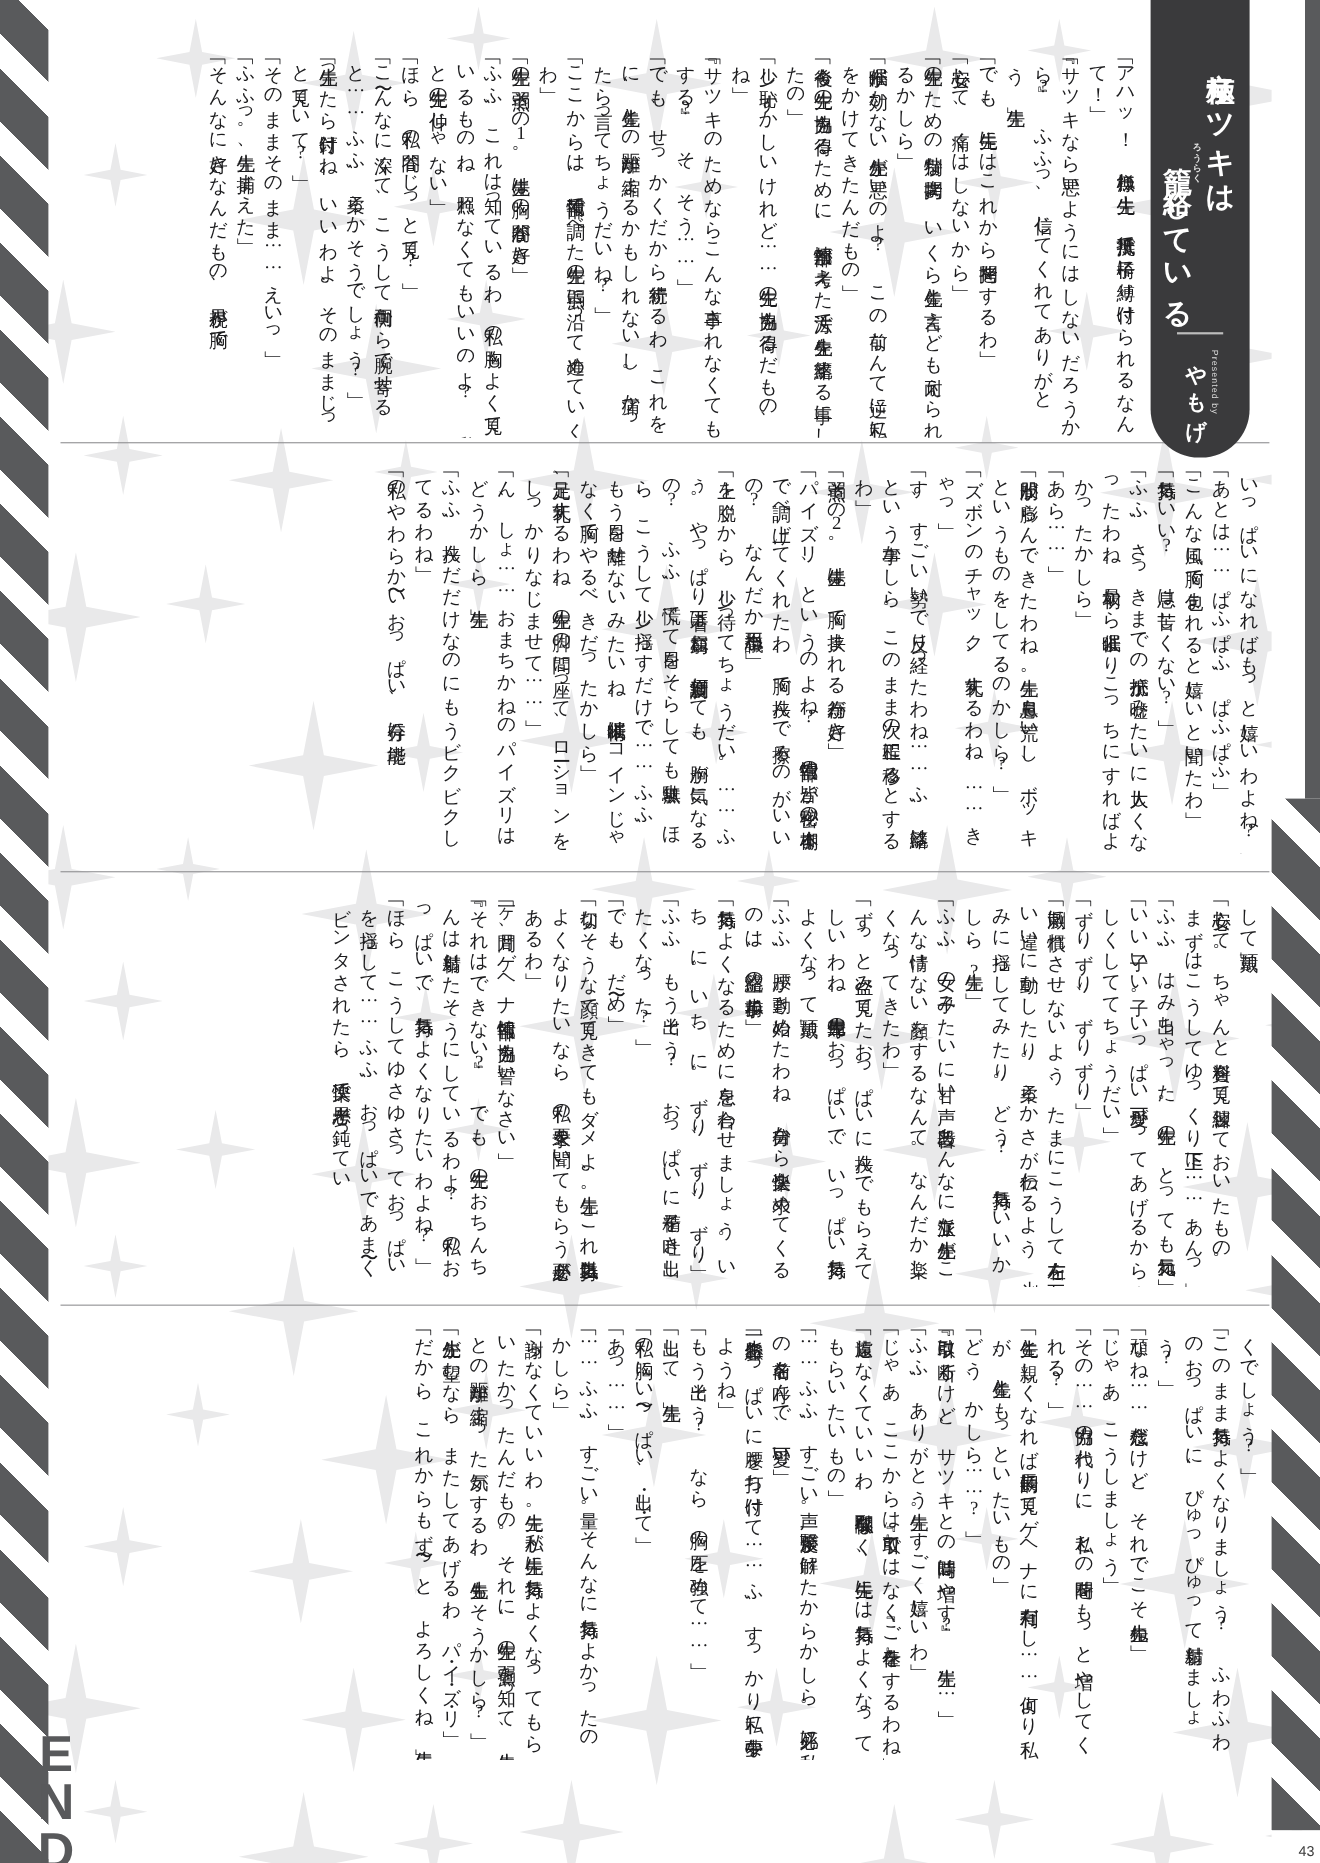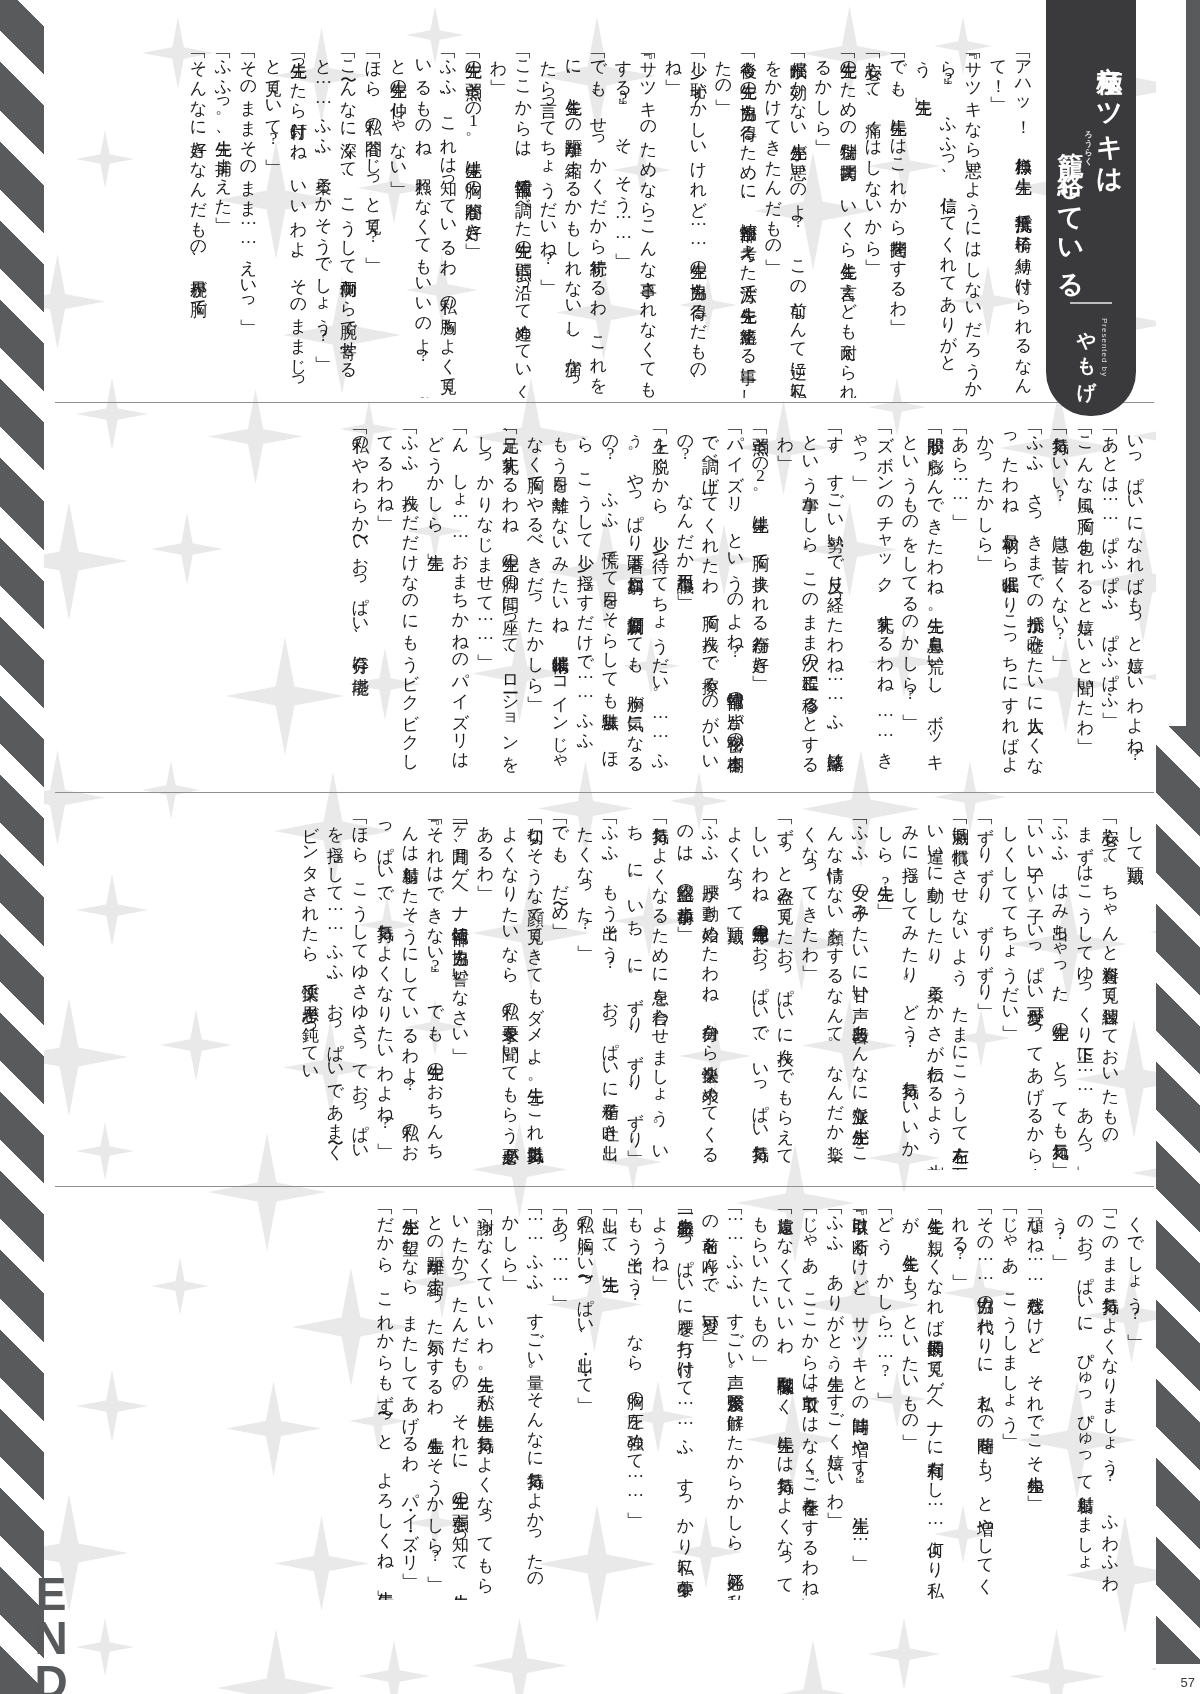--- a/index.html
+++ b/index.html
@@ -276,13 +276,13 @@
     <p>「出して、先生」</p>
     <p>「私の胸にい〜っぱい、出・し・て」</p>
     <p>「あっ……」</p>
     <p>「……ふふ、すごい量。そんなに気持ちよかったのかしら」</p>
     <p>「謝らなくていいわ、先生。私が先生に気持ちよくなってもらいたかったんだもの。それに、先生の弱点を知って、先生との距離が縮まった気がするわ。先生もそうかしら?」</p>
     <p>「先生が望むなら、またしてあげるわ。パ・イ・ズ・リ」</p>
     <p>「だから、これからもず〜っと、よろしくね、先生」</p>
   </section>
 
 <div class="end-mark">END</div>
-<div class="page-number">57</div>
+<div class="page-number">43</div>
 
 </body></html>

